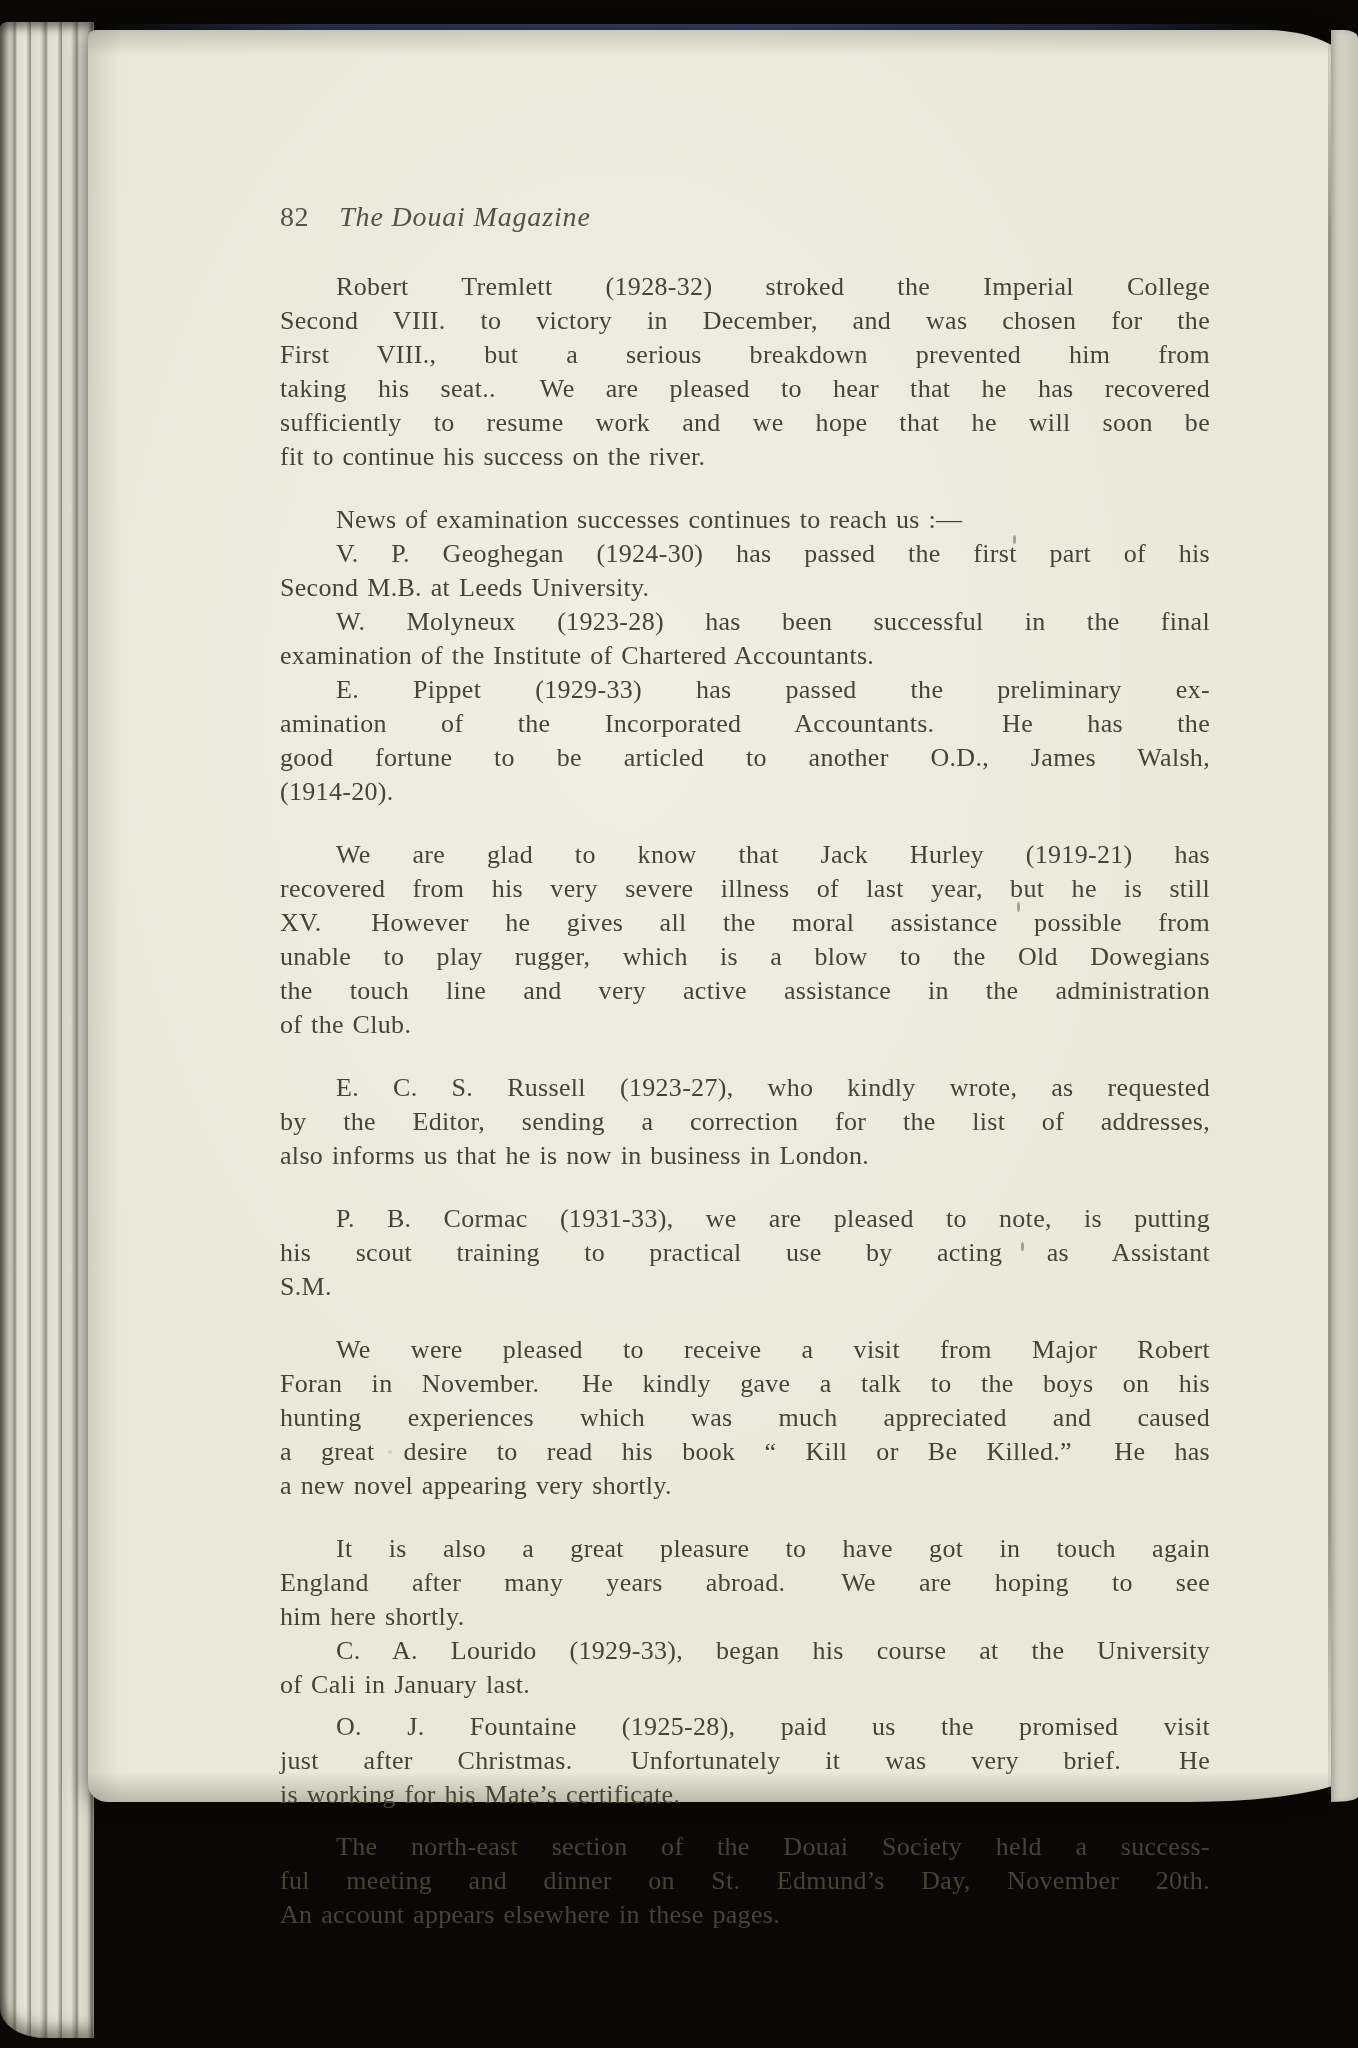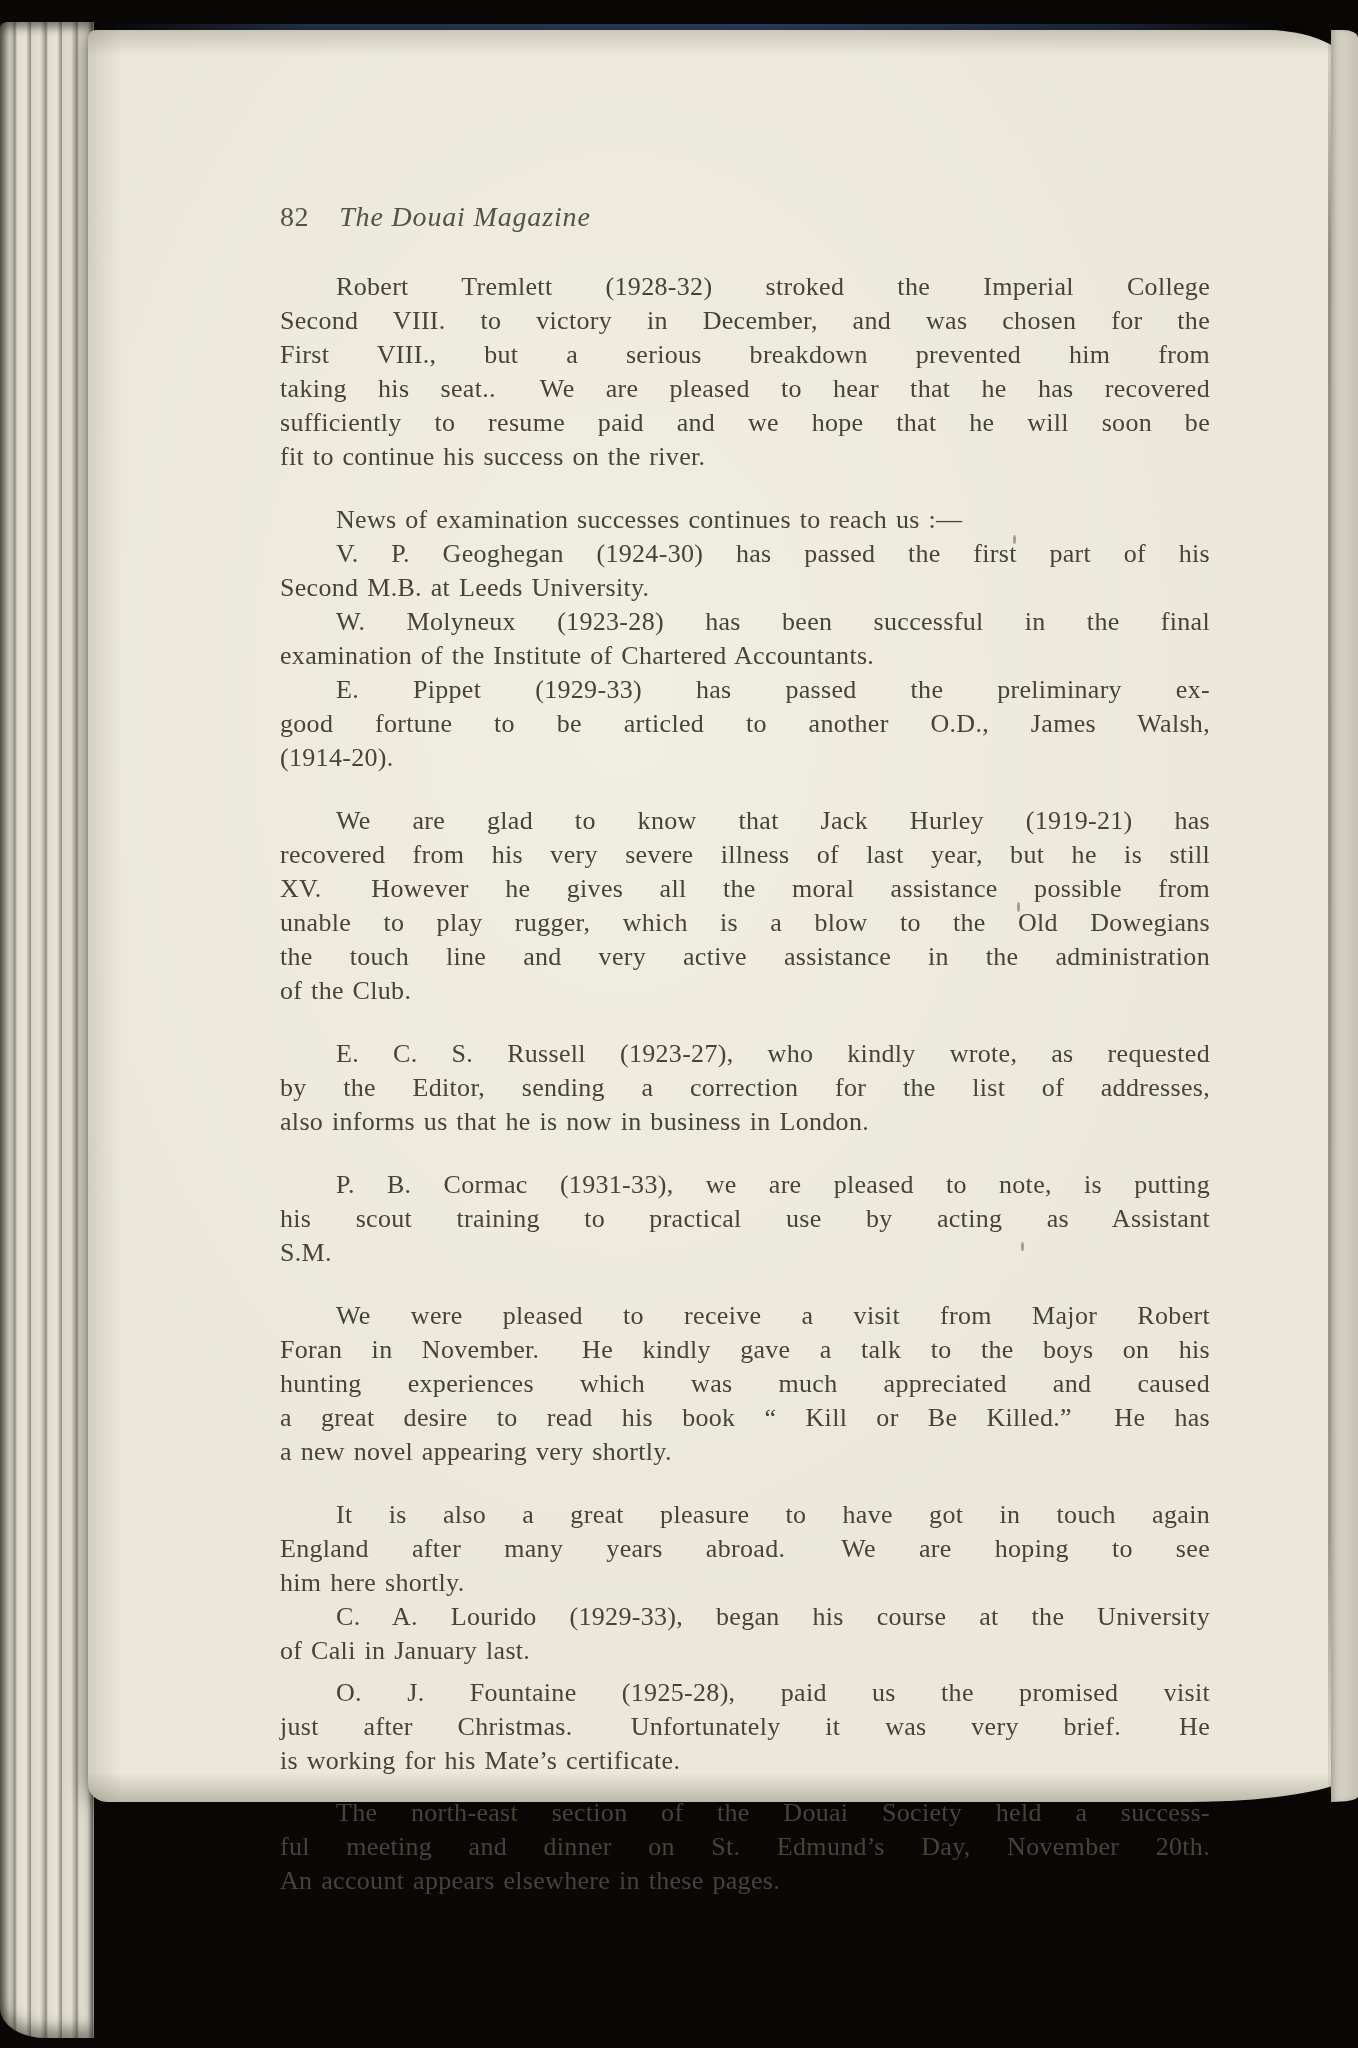--- a/index.html
+++ b/index.html
@@ -131,36 +131,37 @@
     <div class="text-block">
       <div class="page-header">
         <span class="pagenum">82</span><span class="title">The Douai Magazine</span>
       </div>
       <div class="body-text">
           <div class="para g0">
             <div class="line just indent">Robert Tremlett (1928-32) stroked the Imperial College</div>
             <div class="line just">Second VIII. to victory in December, and was chosen for the</div>
             <div class="line just">First VIII., but a serious breakdown prevented him from</div>
             <div class="line just">taking his seat..  We are pleased to hear that he has recovered</div>
-            <div class="line just">sufficiently to resume paid and we hope that he will soon be</div>
+            <div class="line just">sufficiently to resume work and we hope that he will soon be</div>
             <div class="line">fit to continue his success on the river.</div>
           </div>
           <div class="para g2">
             <div class="line indent">News of examination successes continues to reach us :—</div>
           </div>
           <div class="para g0">
             <div class="line just indent">V. P. Geoghegan (1924-30) has passed the first part of his</div>
             <div class="line">Second M.B. at Leeds University.</div>
           </div>
           <div class="para g0">
             <div class="line just indent">W. Molyneux (1923-28) has been successful in the final</div>
             <div class="line">examination of the Institute of Chartered Accountants.</div>
           </div>
           <div class="para g0">
             <div class="line just indent">E. Pippet (1929-33) has passed the preliminary ex-</div>
+            <div class="line just">amination of the Incorporated Accountants.  He has the</div>
             <div class="line just">good fortune to be articled to another O.D., James Walsh,</div>
             <div class="line">(1914-20).</div>
           </div>
           <div class="para g2">
             <div class="line just indent">We are glad to know that Jack Hurley (1919-21) has</div>
             <div class="line just">recovered from his very severe illness of last year, but he is still</div>
             <div class="line just">XV.  However he gives all the moral assistance possible from</div>
             <div class="line just">unable to play rugger, which is a blow to the Old Dowegians</div>
             <div class="line just">the touch line and very active assistance in the administration</div>
             <div class="line">of the Club.</div>

